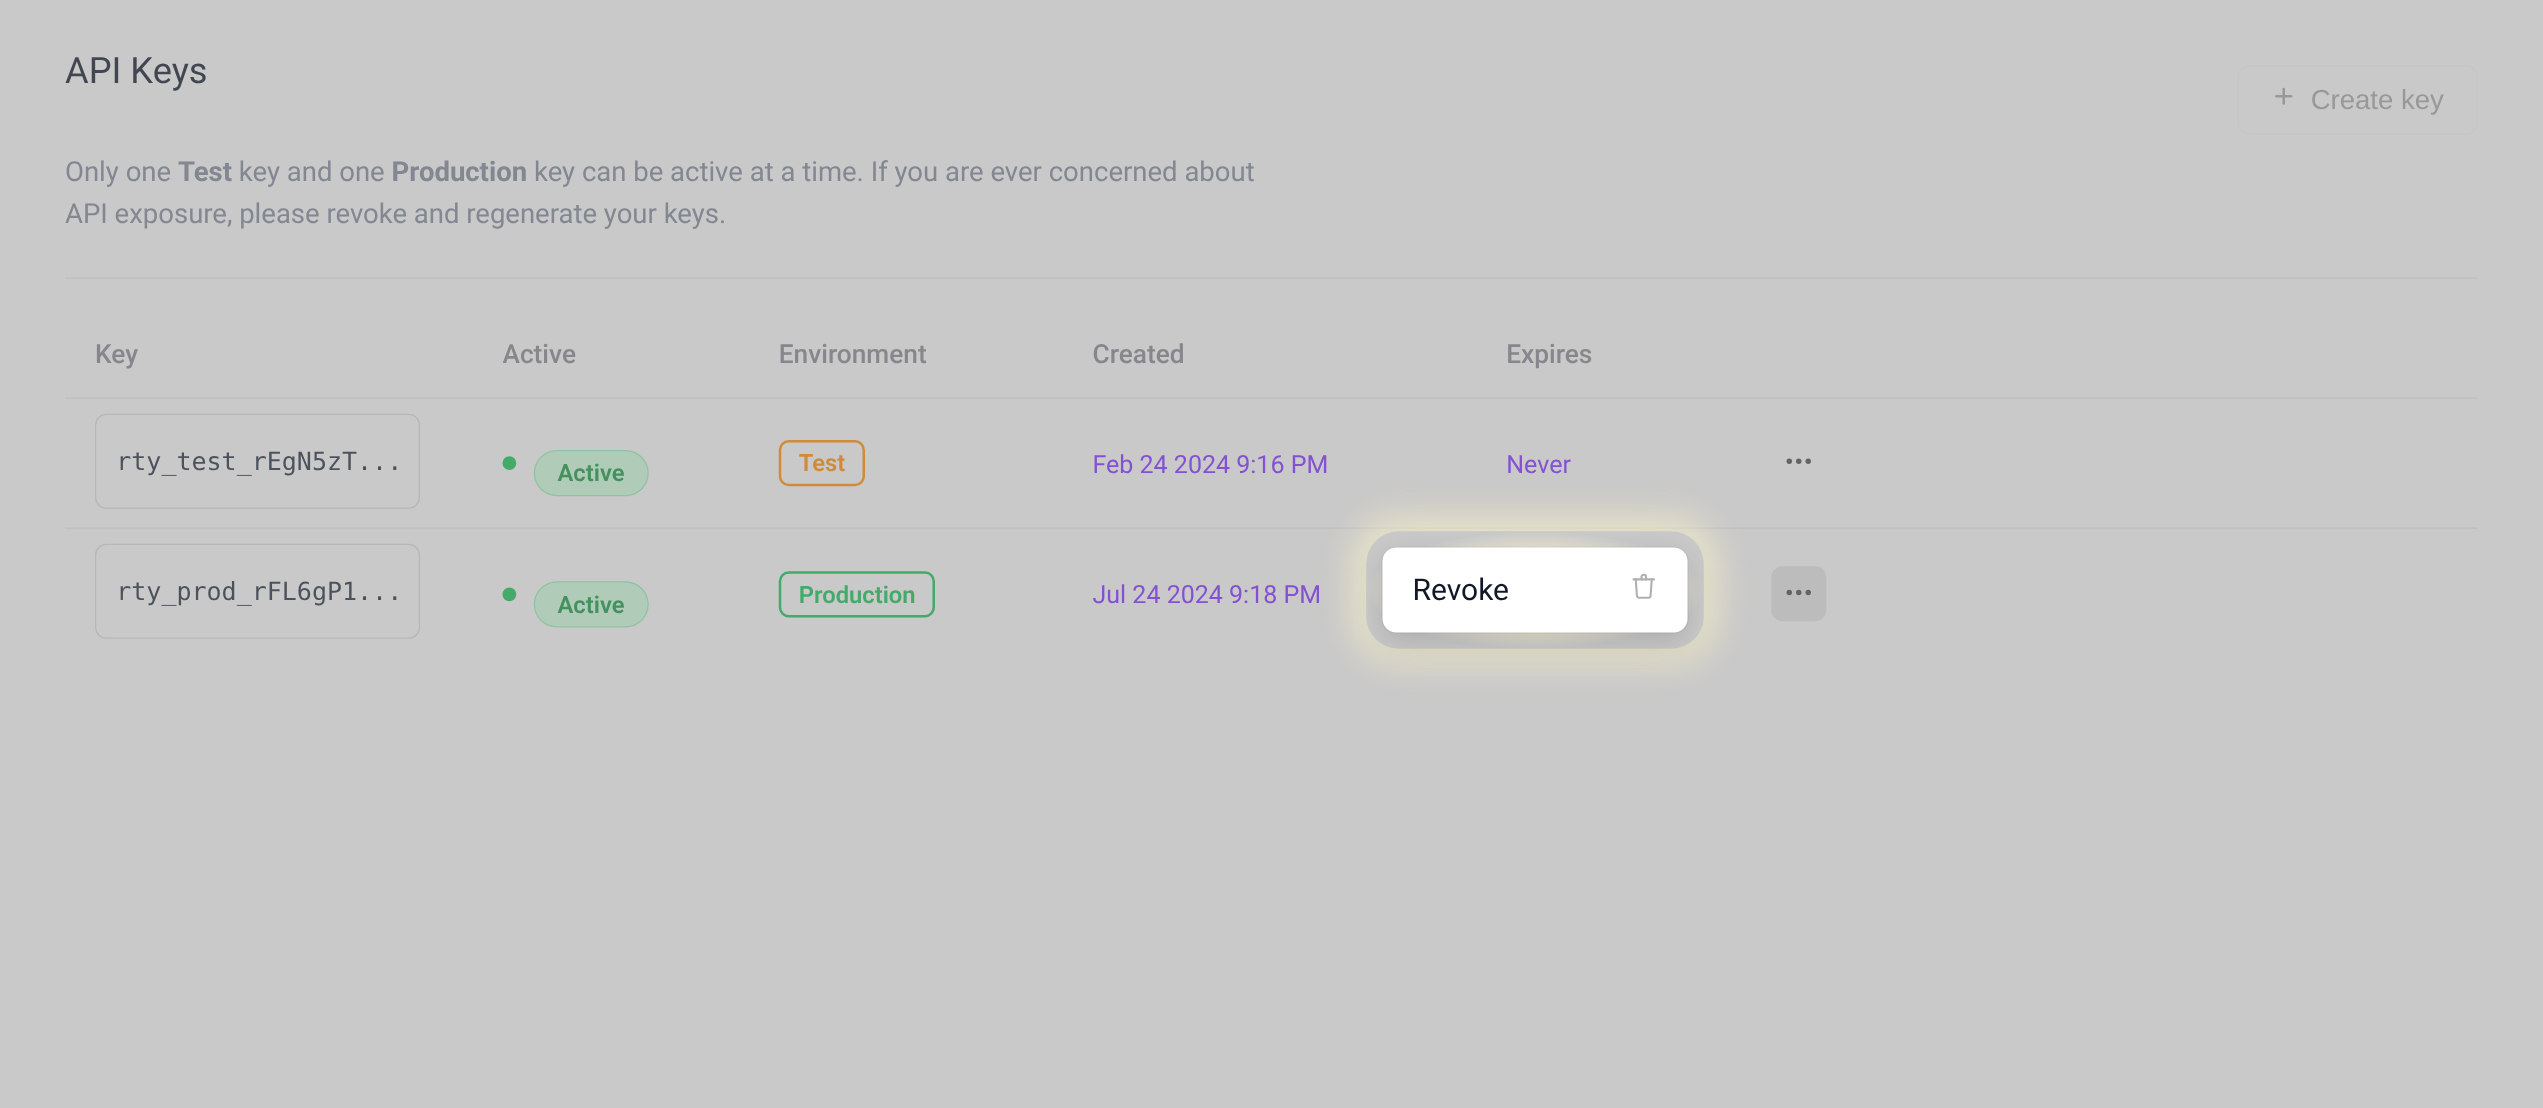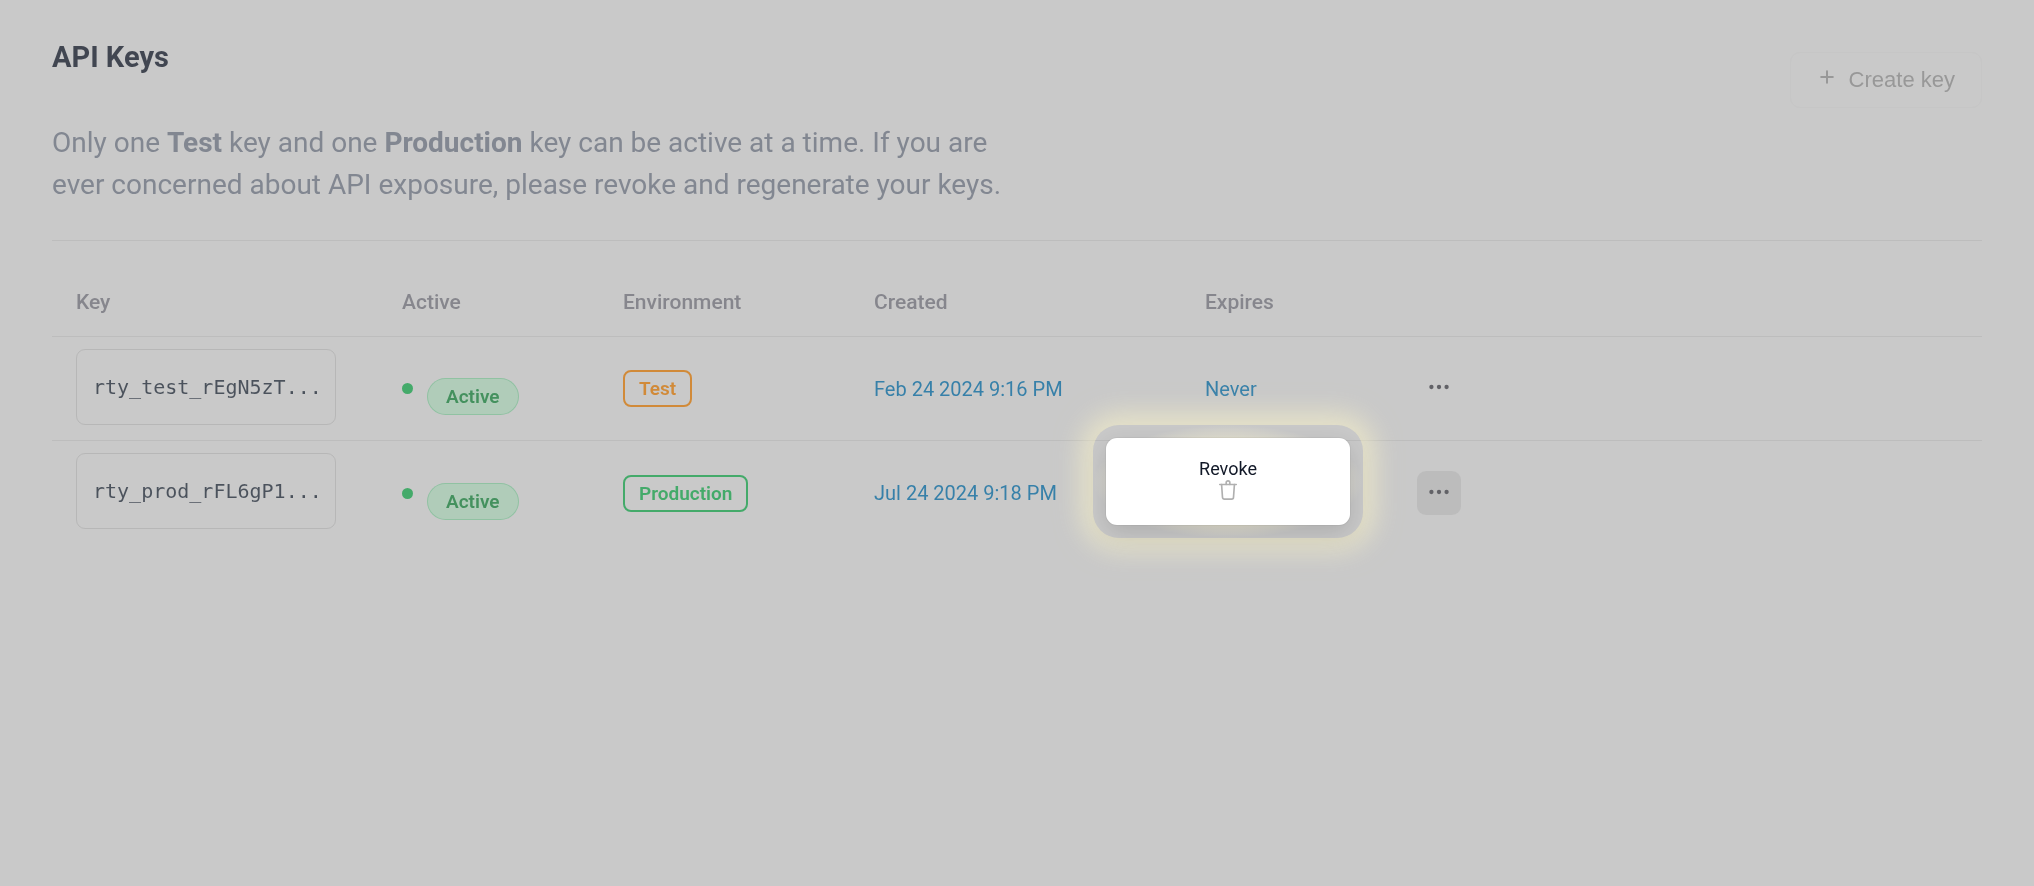--- a/index.html
+++ b/index.html
@@ -23,26 +23,26 @@
     display: flex;
     justify-content: space-between;
     align-items: flex-start;
     gap: 40px;
     padding-bottom: 34px;
     border-bottom: 1.5px solid #bdbdbd;
   }
   .header-text { max-width: 960px; }
   .title {
     font-size: 29px;
-    font-weight: 700;
+    font-weight: 400;
     color: #111827;
     margin-bottom: 10px;
   }
   .subtitle {
-    font-size: 28px;
+    font-size: 22px;
     line-height: 1.5;
     color: #6b7280;
     font-weight: 400;
     margin-top: 48px;
   }
   .subtitle b { color: #6b7280; font-weight: 700; }
   .create-btn {
     display: inline-flex;
     align-items: center;
     gap: 12px;
@@ -121,21 +121,21 @@
     padding: 5px 14px;
     border-radius: 8px;
     font-size: 19px;
     font-weight: 600;
     border: 2px solid;
     background: transparent;
   }
   .env-test { color: #d97706; border-color: #d97706; }
   .env-prod { color: #16a34a; border-color: #16a34a; }
 
-  .td-text { font-size: 20px; color: #0369a1; }
+  .td-text { font-size: 20px; color: #6d28d9; }
 
   .actions-cell { display: flex; justify-content: flex-end; position: relative; }
   .dots-btn {
     width: 44px; height: 44px;
     display: inline-flex; align-items: center; justify-content: center;
     border: none; background: transparent; border-radius: 9px;
     cursor: pointer; color: #3f3f46;
   }
   .dots-btn.active { background: #bcbcbc; }
   .dots-btn svg { width: 26px; height: 26px; }
@@ -165,24 +165,23 @@
     width: 244px;
     background: #ffffff;
     border-radius: 11px;
     box-shadow: 0 8px 24px rgba(0,0,0,0.14), 0 0 0 1px rgba(0,0,0,0.04);
     padding: 6px;
   }
   .menu-item {
     display: flex; align-items: center; justify-content: space-between;
     padding: 14px 18px;
     border-radius: 8px;
-    font-size: 18px;
+    font-size: 24px;
     color: #111827;
     cursor: pointer;
-    flex-direction: column;
   }
   .menu-item svg { width: 22px; height: 22px; color: #b0b0b0; }
 </style>
 </head>
 <body>
 
 <div class="page">
 
   <div class="header-row">
     <div class="header-text">

